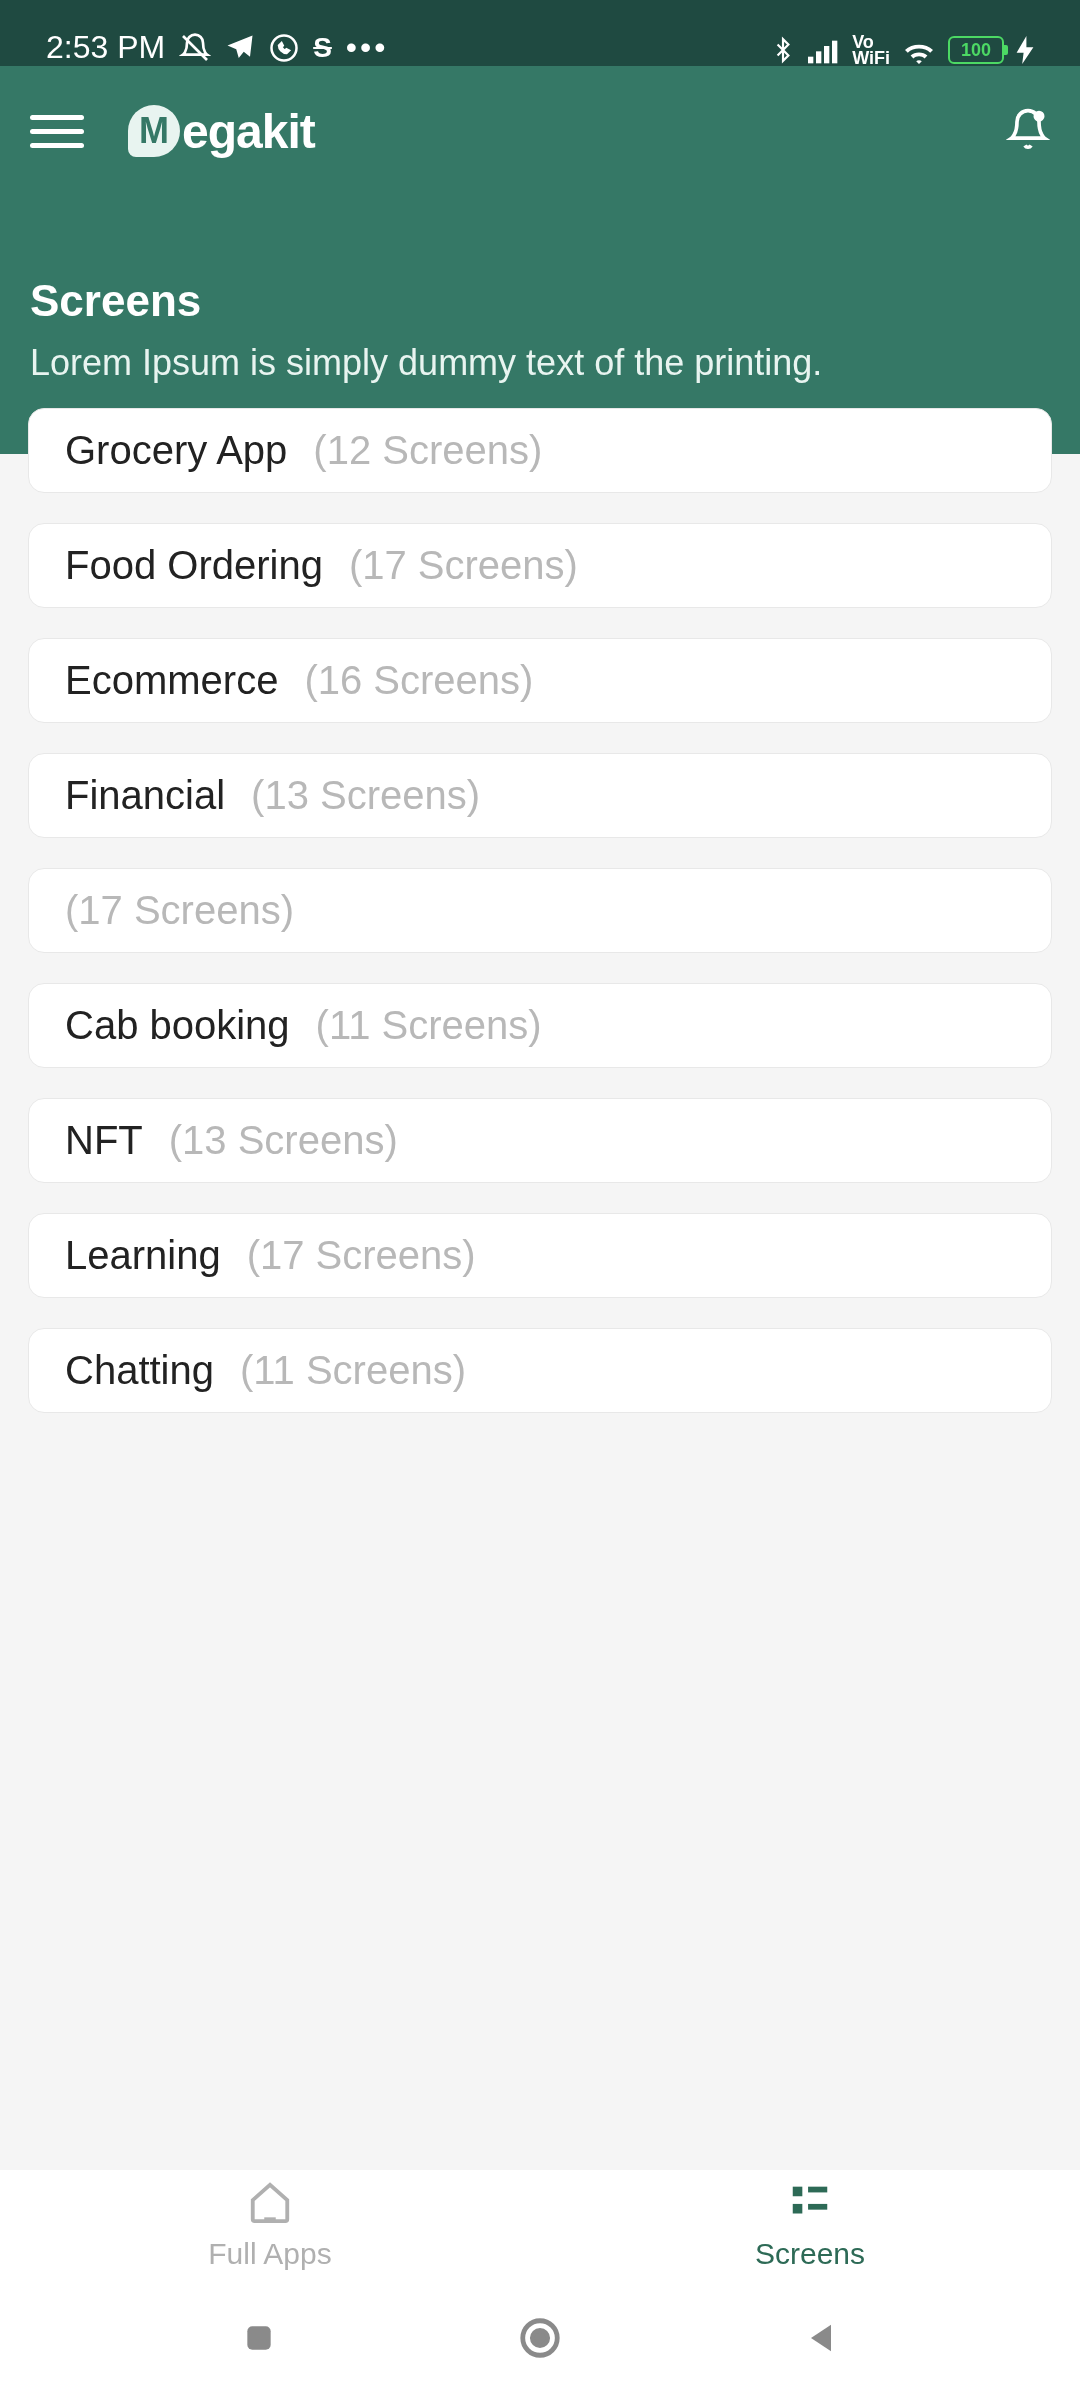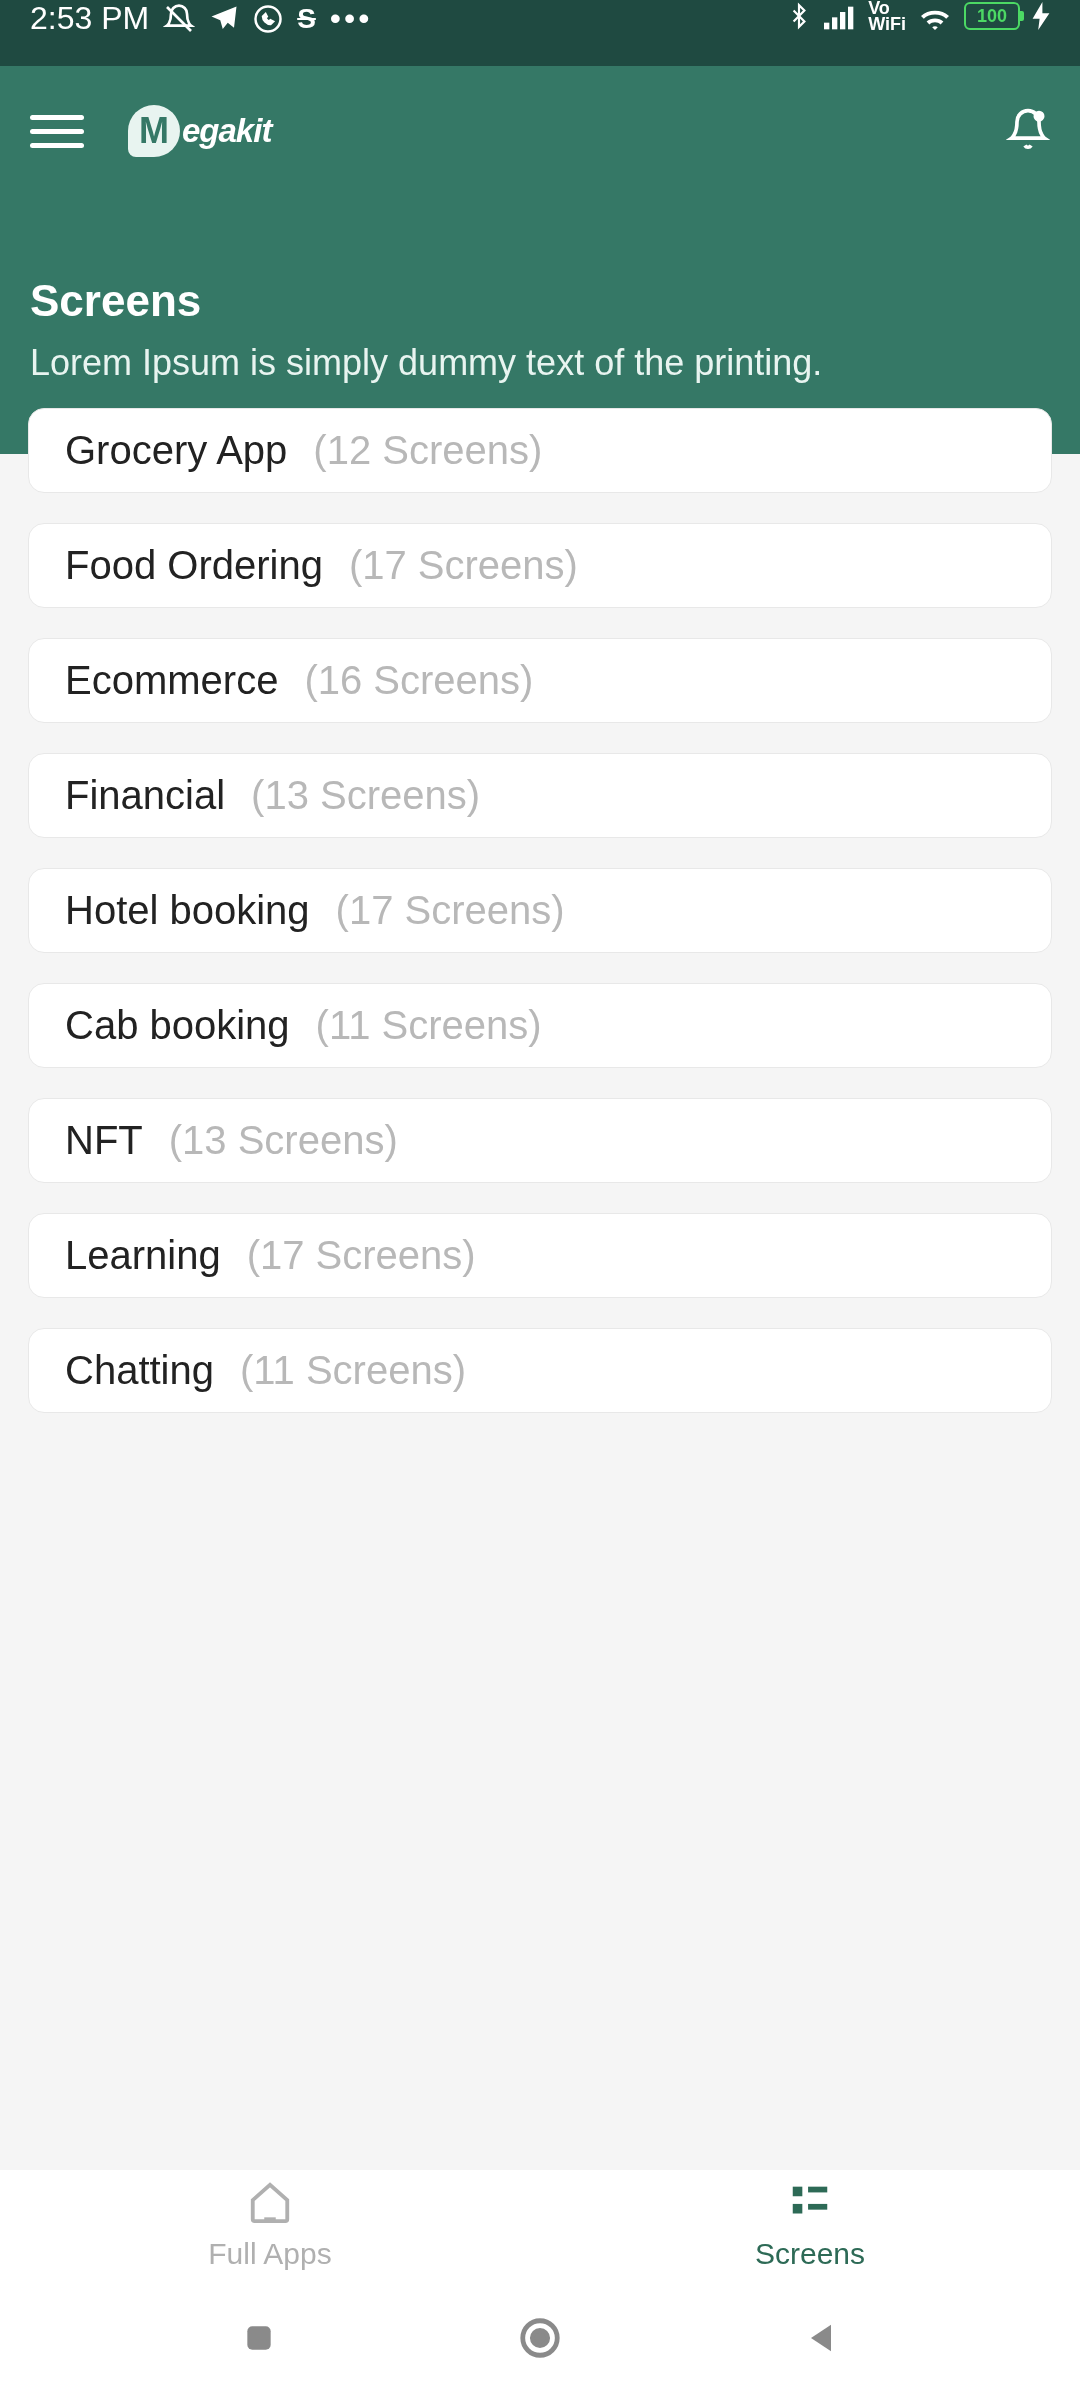--- a/index.html
+++ b/index.html
@@ -8,23 +8,23 @@
     height: 2400px;
     font-family: -apple-system, BlinkMacSystemFont, 'Segoe UI', sans-serif;
     background: #f5f5f5;
     overflow: hidden;
     position: relative;
   }
   .status-bar {
     height: 66px;
     background: #1f4a41;
     display: flex;
-    align-items: flex-start;
+    align-items: flex-end;
     justify-content: space-between;
-    padding: 0 30px;
+    padding: 0 46px;
     color: #fff;
   }
   .status-left {
     display: flex;
     align-items: center;
     gap: 14px;
     font-size: 32px;
     font-weight: 500;
   }
   .status-right {
@@ -72,24 +72,23 @@
     display: flex;
     align-items: center;
     justify-content: center;
     color: #357866;
     font-weight: 700;
     font-size: 36px;
     transform: rotate(0deg);
   }
   .logo-text {
     color: #fff;
-    font-size: 33px;
+    font-size: 48px;
     font-weight: 600;
     letter-spacing: -1px;
-    font-style: italic;
   }
   .bell-btn {
     color: #fff;
   }
   .page-meta {
     margin-top: 110px;
     color: #fff;
   }
   .page-title {
     font-size: 44px;
@@ -287,21 +286,20 @@
   </div>
   <div class="card">
     <span class="card-title">Ecommerce</span>
     <span class="card-meta">(16 Screens)</span>
   </div>
   <div class="card">
     <span class="card-title">Financial</span>
     <span class="card-meta">(13 Screens)</span>
   </div>
   <div class="card">
-    <span class="card-title">Hotel booking</span>
     <span class="card-meta">(17 Screens)</span>
   </div>
   <div class="card">
     <span class="card-title">Cab booking</span>
     <span class="card-meta">(11 Screens)</span>
   </div>
   <div class="card">
     <span class="card-title">NFT</span>
     <span class="card-meta">(13 Screens)</span>
   </div>

